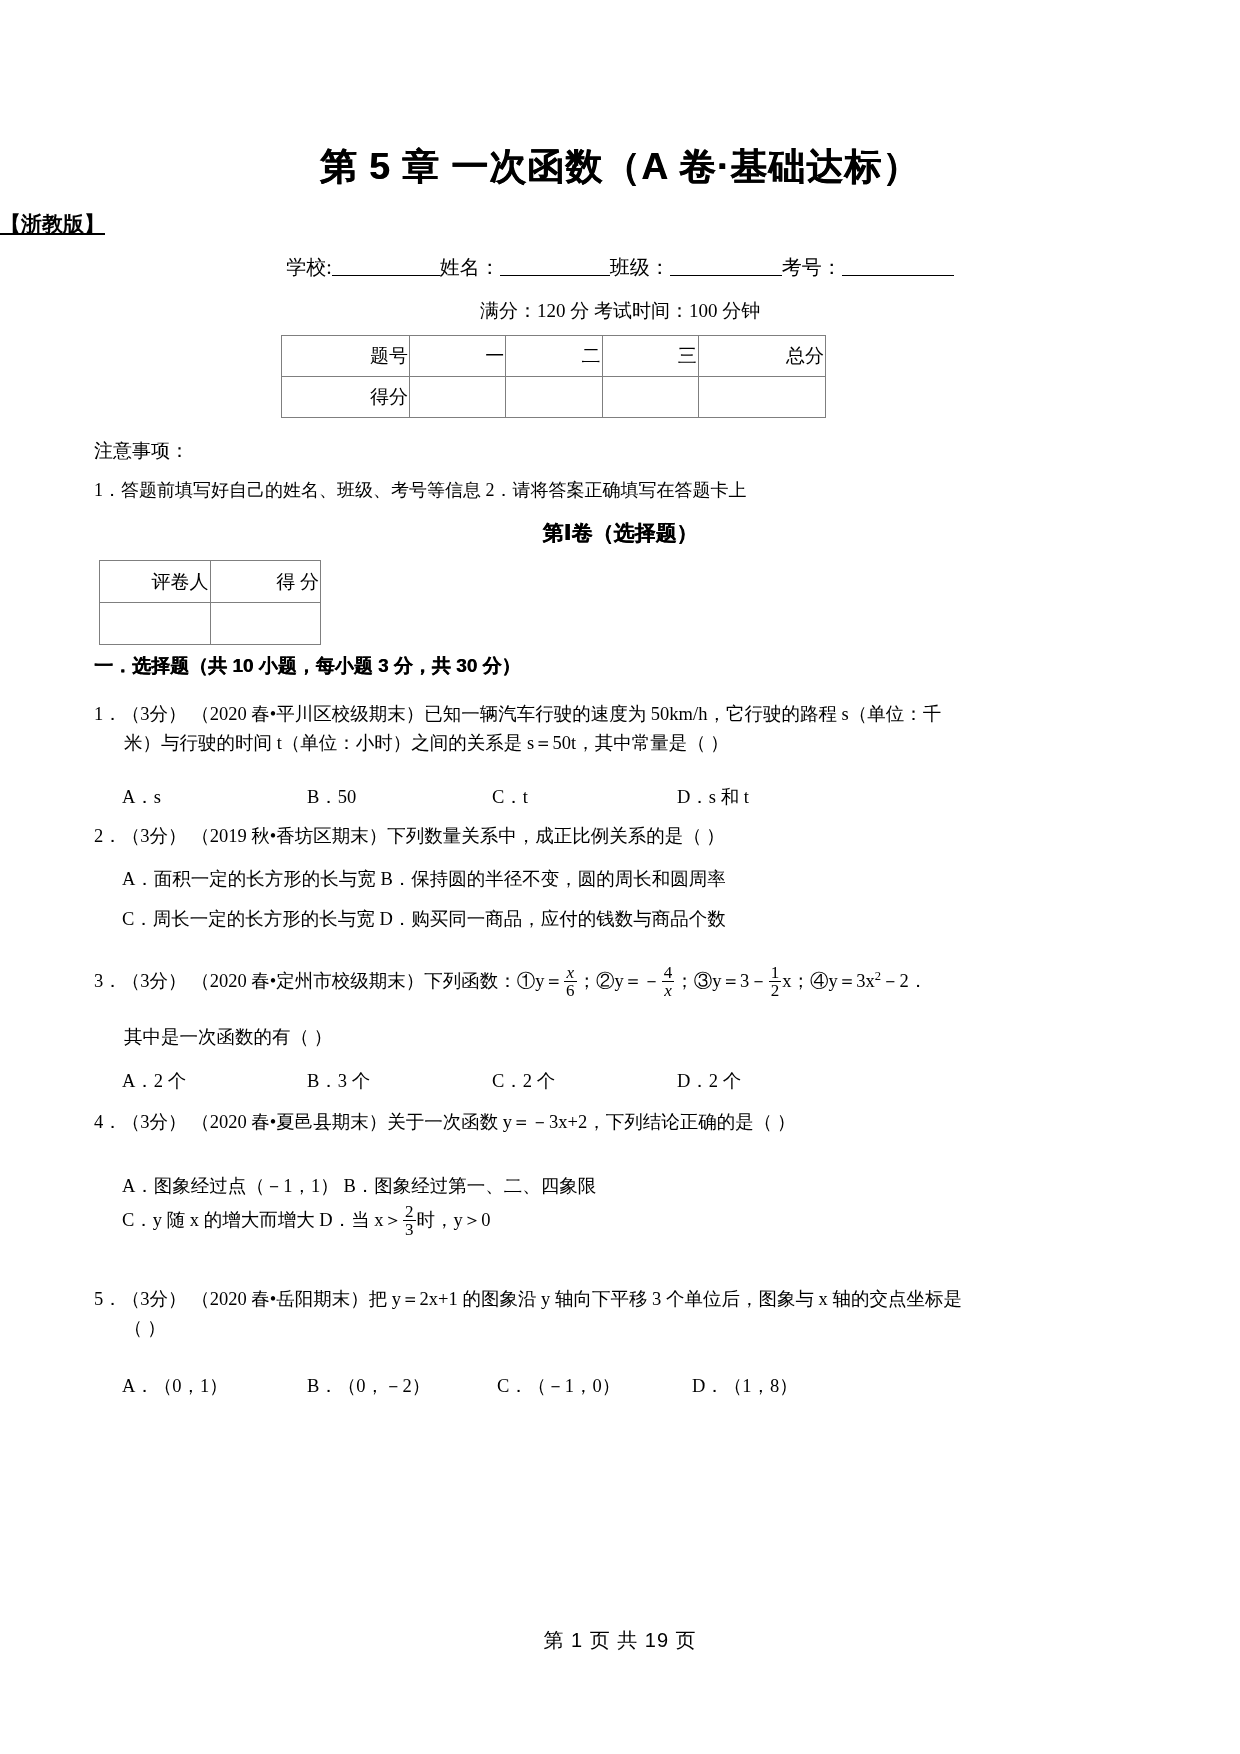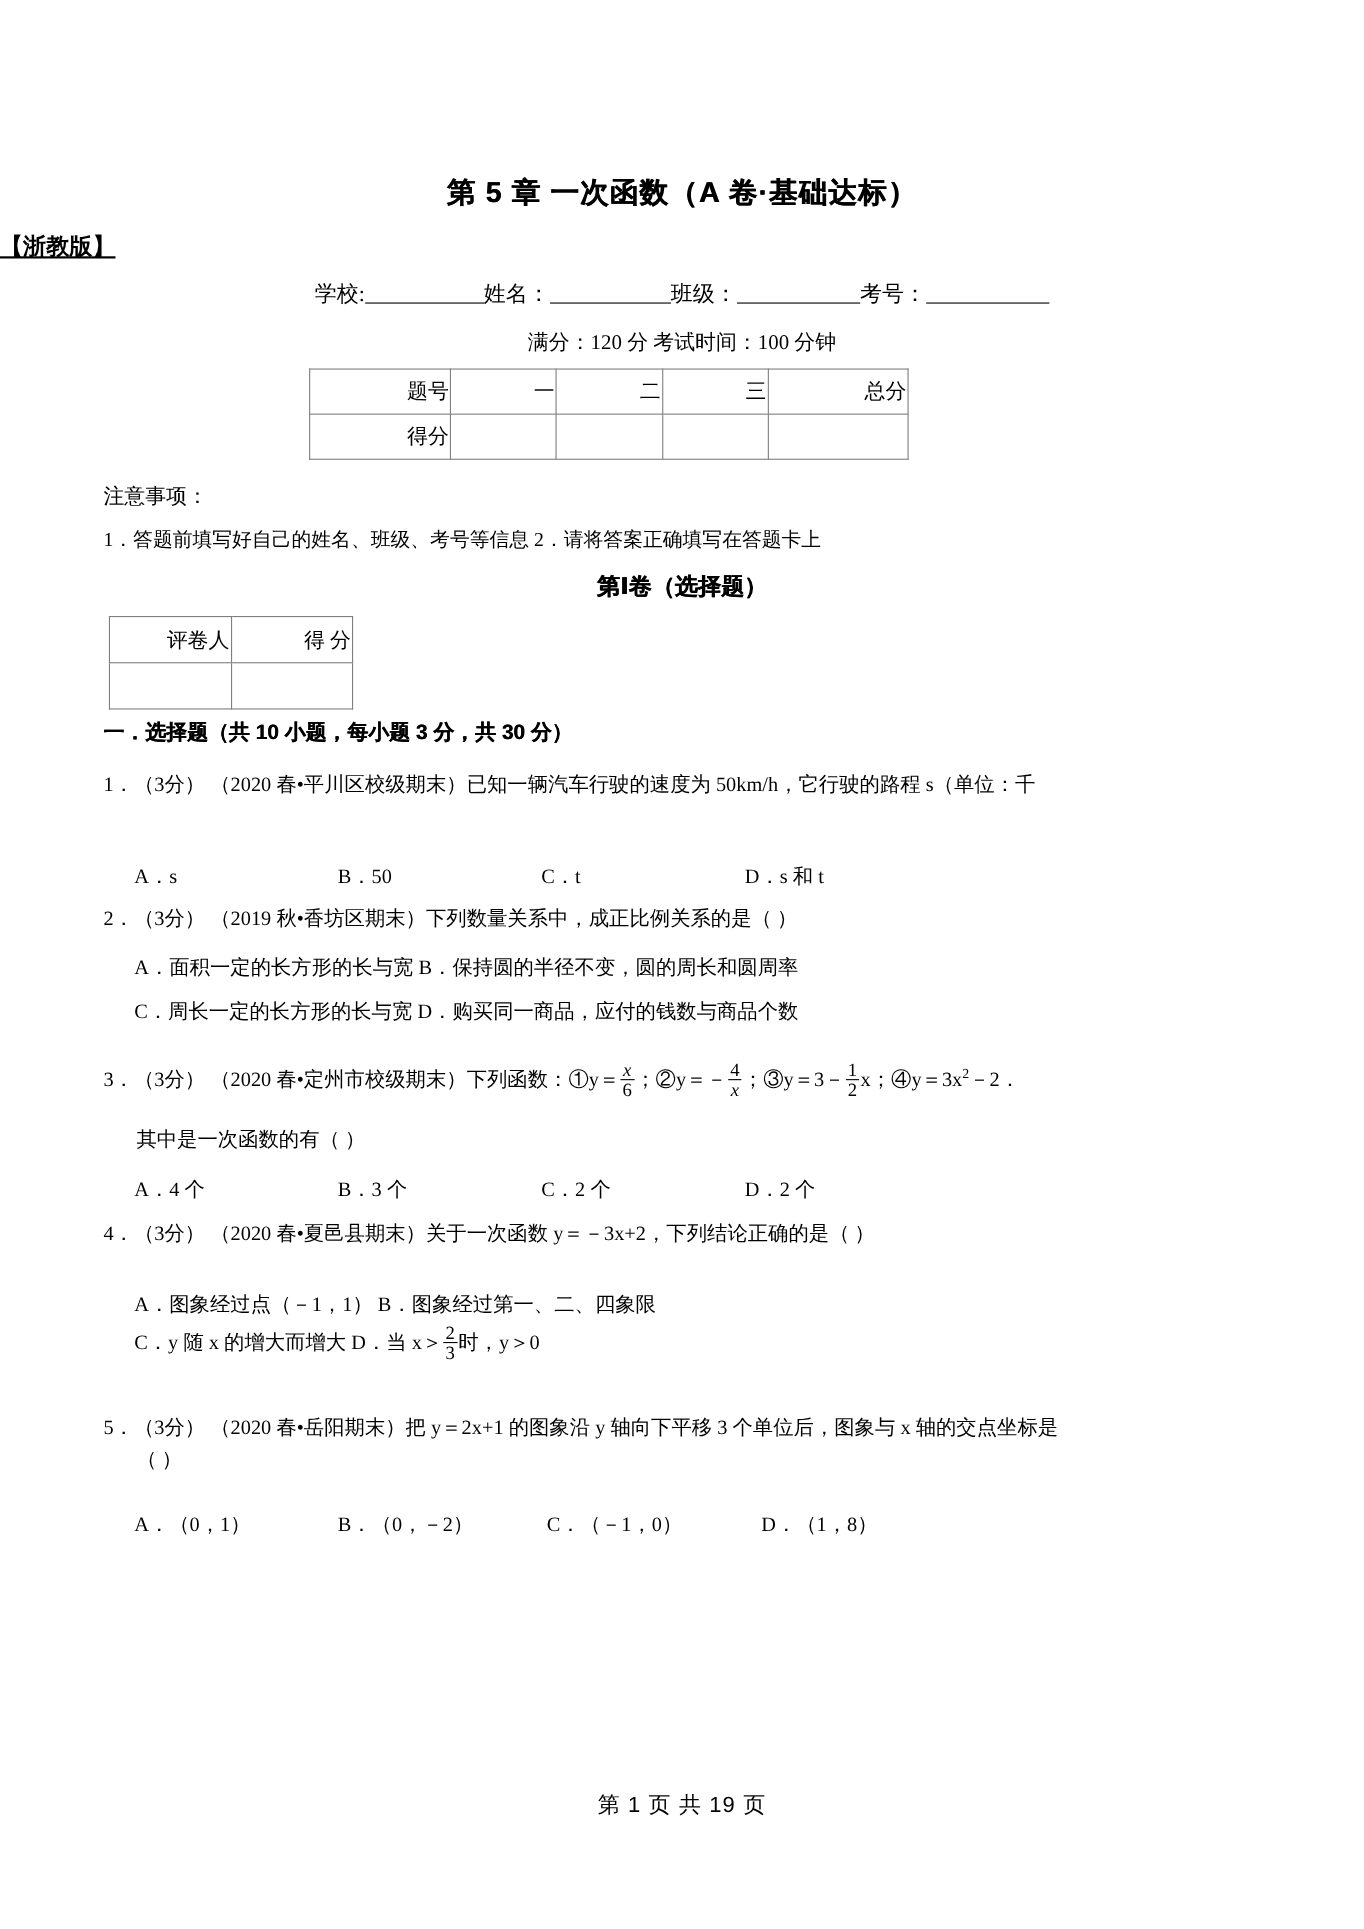--- a/index.html
+++ b/index.html
@@ -21,23 +21,23 @@
     width: 1240px;
     height: 1754px;
     padding: 0;
   }
 
   
   .doc-title {
     text-align: center;
     font-family: "Liberation Sans", "DejaVu Sans", sans-serif;
     font-weight: bold;
-    font-size: 26px;
+    font-size: 37px;
     letter-spacing: 1px;
-    margin: 16px;
+    margin: 0;
     position: absolute;
     top: 142px;
     left: 0; right: 0;
     text-shadow: 0.6px 0 0 #000;
   }
   .edition {
     position: absolute;
     top: 210px;
     left: 0; right: 0;
     text-align: left;
@@ -232,41 +232,42 @@
     </tr>
   </tbody>
     </table>
 
   <div class="section-head">一．选择题（共 10 小题，每小题 3 分，共 30 分）</div>
 
   <div class="q" style="top:700px;">
     <span class="stem">
       <span>1．</span><span>（3分）</span>&nbsp;<span>（2020 春•平川区校级期末）</span><span>已知一辆汽车行驶的速度为 50km/h，它行驶的路程 s（单位：千</span>
     </span>
+    <span class="cont">米）与行驶的时间 t（单位：小时）之间的关系是 s＝50t，其中常量是（      ）</span>
   </div>
   <div class="opts" style="top:784px;">
     <span class="op" style="width:185px">A．s</span><span class="op" style="width:185px">B．50</span><span class="op" style="width:185px">C．t</span><span class="op">D．s 和 t</span>
   </div>
 
   <div class="q" style="top:822px;">
     <span class="stem">
       <span>2．</span><span>（3分）</span>&nbsp;<span>（2019 秋•香坊区期末）</span><span>下列数量关系中，成正比例关系的是（      ）</span>
     </span>
   </div>
   <div class="opts" style="top:866px;">A．面积一定的长方形的长与宽   B．保持圆的半径不变，圆的周长和圆周率</div>
   <div class="opts" style="top:906px;">C．周长一定的长方形的长与宽   D．购买同一商品，应付的钱数与商品个数</div>
 
   <div class="q" style="top:965px;">
     <span class="stem">
       <span>3．</span><span>（3分）</span>&nbsp;<span>（2020 春•定州市校级期末）</span><span>下列函数：①y＝</span><span class="frac"><span class="num it">x</span><span class="den">6</span></span><span>；②y＝－</span><span class="frac"><span class="num">4</span><span class="den it">x</span></span><span>；③y＝3－</span><span class="frac"><span class="num">1</span><span class="den">2</span></span><span>x；④y＝3x</span><sup class="exp">2</sup><span>－2．</span>
     </span>
     <span class="cont" style="margin-top:22px;">其中是一次函数的有（      ）</span>
   </div>
   <div class="opts" style="top:1068px;">
-    <span class="op" style="width:185px">A．4 个</span><span class="op" style="width:185px">B．3 个</span><span class="op" style="width:185px">C．2 个</span><span class="op">D．2 个</span>
+    <span class="op" style="width:185px">A．2 个</span><span class="op" style="width:185px">B．3 个</span><span class="op" style="width:185px">C．2 个</span><span class="op">D．2 个</span>
   </div>
 
   <div class="q" style="top:1108px;">
     <span class="stem">
       <span>4．</span><span>（3分）</span>&nbsp;<span>（2020 春•夏邑县期末）</span><span>关于一次函数 y＝－3x+2，下列结论正确的是（      ）</span>
     </span>
   </div>
   <div class="opts" style="top:1153px;margin-top:20px;">A．图象经过点（－1，1）   B．图象经过第一、二、四象限</div>
   <div class="opts" style="top:1204px;">
     <span>C．y 随 x 的增大而增大    D．当 x＞</span><span class="frac"><span class="num">2</span><span class="den">3</span></span><span>时，y＞0</span>

